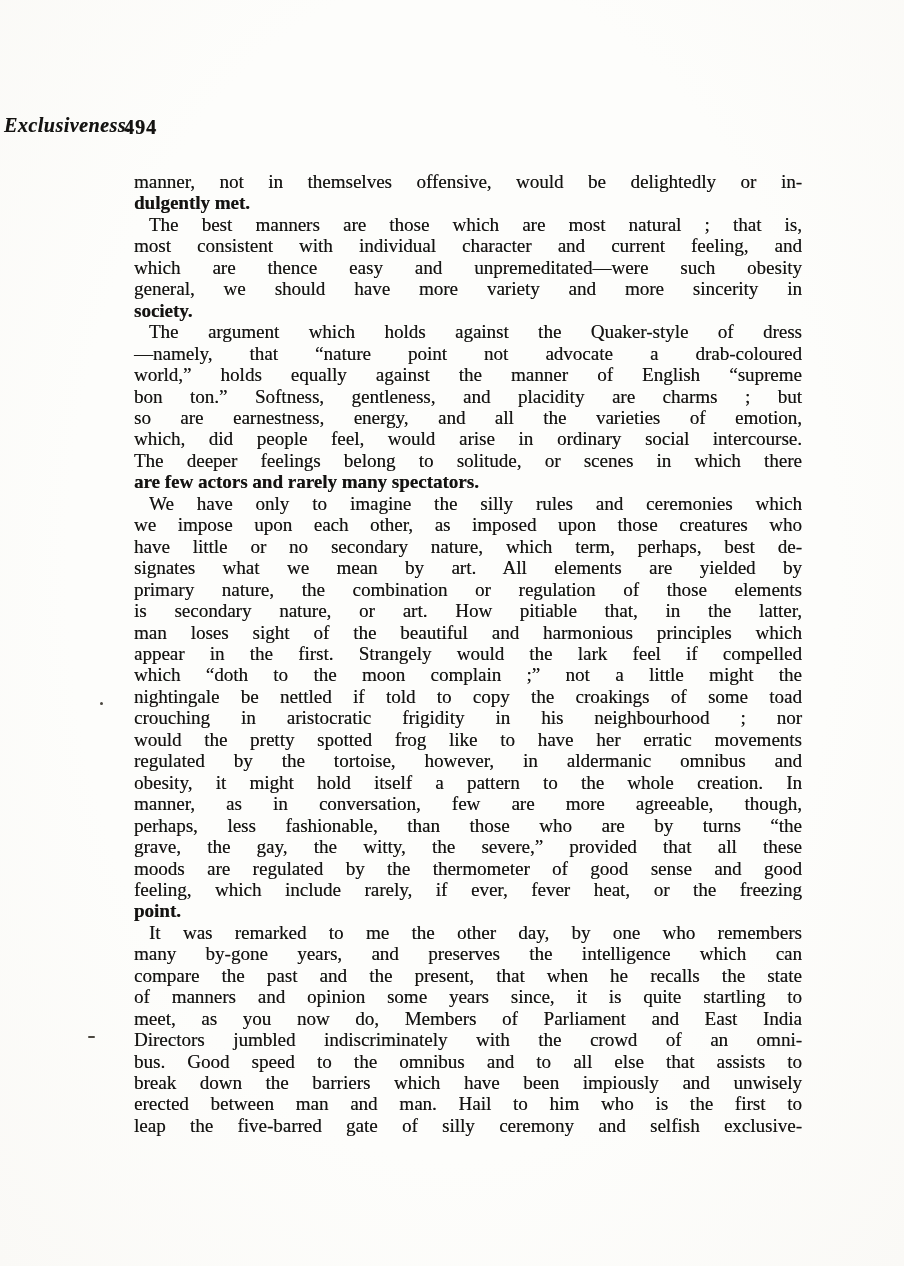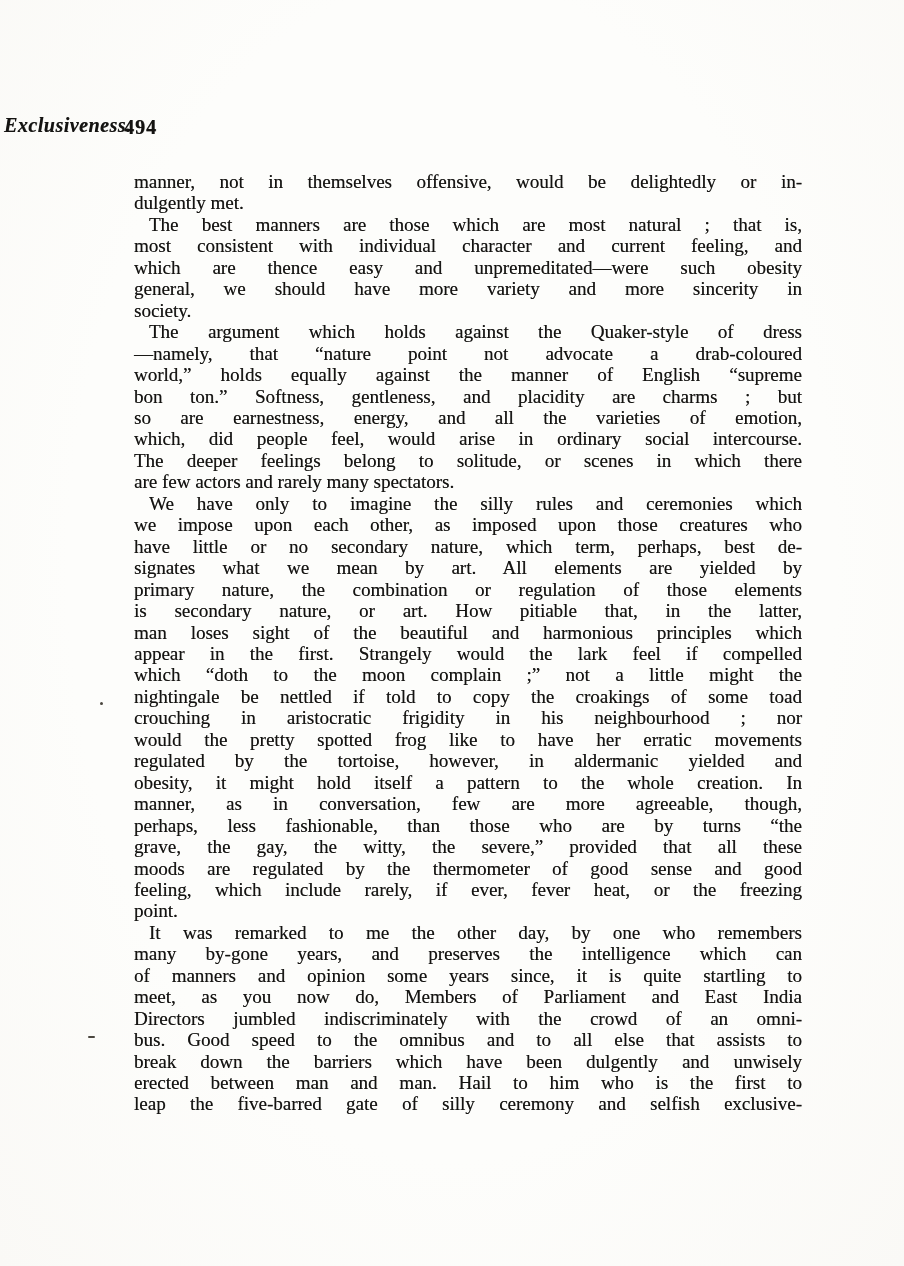--- a/index.html
+++ b/index.html
@@ -27,21 +27,21 @@
     letter-spacing: 0.5px;
     text-shadow: 0.3px 0.3px 0.4px rgba(0,0,0,0.55);
   }
   .text-body {
     position: absolute; left: 134px; top: 151px; width: 668px;
     font-size: 19px; line-height: 21.45px;
     text-shadow: 0.25px 0.25px 0.35px rgba(0,0,0,0.55);
     margin-top: 20px;
   }
   .line { text-align: justify; text-align-last: justify; white-space: normal; }
-  .line.last { text-align-last: left; }
+  .line.last { text-align-last: left; font-weight: bold; }
   .line.indent { text-indent: 15px; }
   .it { }
   .artifact { position: absolute; background: #4a463f; border-radius: 50%; }
   .artifact.a1 { left: 100px; top: 702px; width: 3px; height: 3px; }
   .artifact.a2 { left: 88px; top: 1036px; width: 7px; height: 2px; border-radius: 1px; }
 </style>
 </head>
 <body>
 
 <div class="page">
@@ -71,34 +71,35 @@
       <div class="line"><span>have little or no secondary nature, which term, perhaps, best de-</span></div>
       <div class="line"><span>signates what we mean by art. All elements are yielded by</span></div>
       <div class="line"><span>primary nature, the combination or regulation of those elements</span></div>
       <div class="line"><span>is secondary nature, or art. How pitiable that, in the latter,</span></div>
       <div class="line"><span>man loses sight of the beautiful and harmonious principles which</span></div>
       <div class="line"><span>appear in the first. Strangely would the lark feel if compelled</span></div>
       <div class="line"><span>which “doth to the moon complain ;” not a little might the</span></div>
       <div class="line"><span>nightingale be nettled if told to copy the croakings of some toad</span></div>
       <div class="line"><span>crouching in aristocratic frigidity in his neighbourhood ; nor</span></div>
       <div class="line"><span>would the pretty spotted frog like to have her erratic movements</span></div>
-      <div class="line"><span>regulated by the tortoise, however, in aldermanic yielded and</span></div>
+      <div class="line"><span>regulated by the tortoise, however, in aldermanic omnibus and</span></div>
       <div class="line"><span>obesity, it might hold itself a pattern to the whole creation. In</span></div>
       <div class="line"><span>manner, as in conversation, few are more agreeable, though,</span></div>
       <div class="line"><span>perhaps, less fashionable, than those who are by turns “the</span></div>
       <div class="line"><span>grave, the gay, the witty, the severe,” provided that all these</span></div>
       <div class="line"><span>moods are regulated by the thermometer of good sense and good</span></div>
       <div class="line"><span>feeling, which include rarely, if ever, fever heat, or the freezing</span></div>
       <div class="line last"><span>point.</span></div>
       <div class="line indent"><span>It was remarked to me the other day, by one who remembers</span></div>
       <div class="line"><span>many by-gone years, and preserves the intelligence which can</span></div>
+      <div class="line"><span>compare the past and the present, that when he recalls the state</span></div>
       <div class="line"><span>of manners and opinion some years since, it is quite startling to</span></div>
       <div class="line"><span>meet, as you now do, Members of Parliament and East India</span></div>
       <div class="line"><span>Directors jumbled indiscriminately with the crowd of an omni-</span></div>
       <div class="line"><span>bus. Good speed to the omnibus and to all else that assists to</span></div>
-      <div class="line"><span>break down the barriers which have been dulgently and unwisely</span></div>
+      <div class="line"><span>break down the barriers which have been impiously and unwisely</span></div>
       <div class="line"><span>erected between man and man. Hail to him who is the first to</span></div>
       <div class="line"><span>leap the five-barred gate of silly ceremony and selfish exclusive-</span></div>
     </div>
 
   <span class="artifact a1"></span>
   <span class="artifact a2"></span>
 </div>
 
 </body></html>

